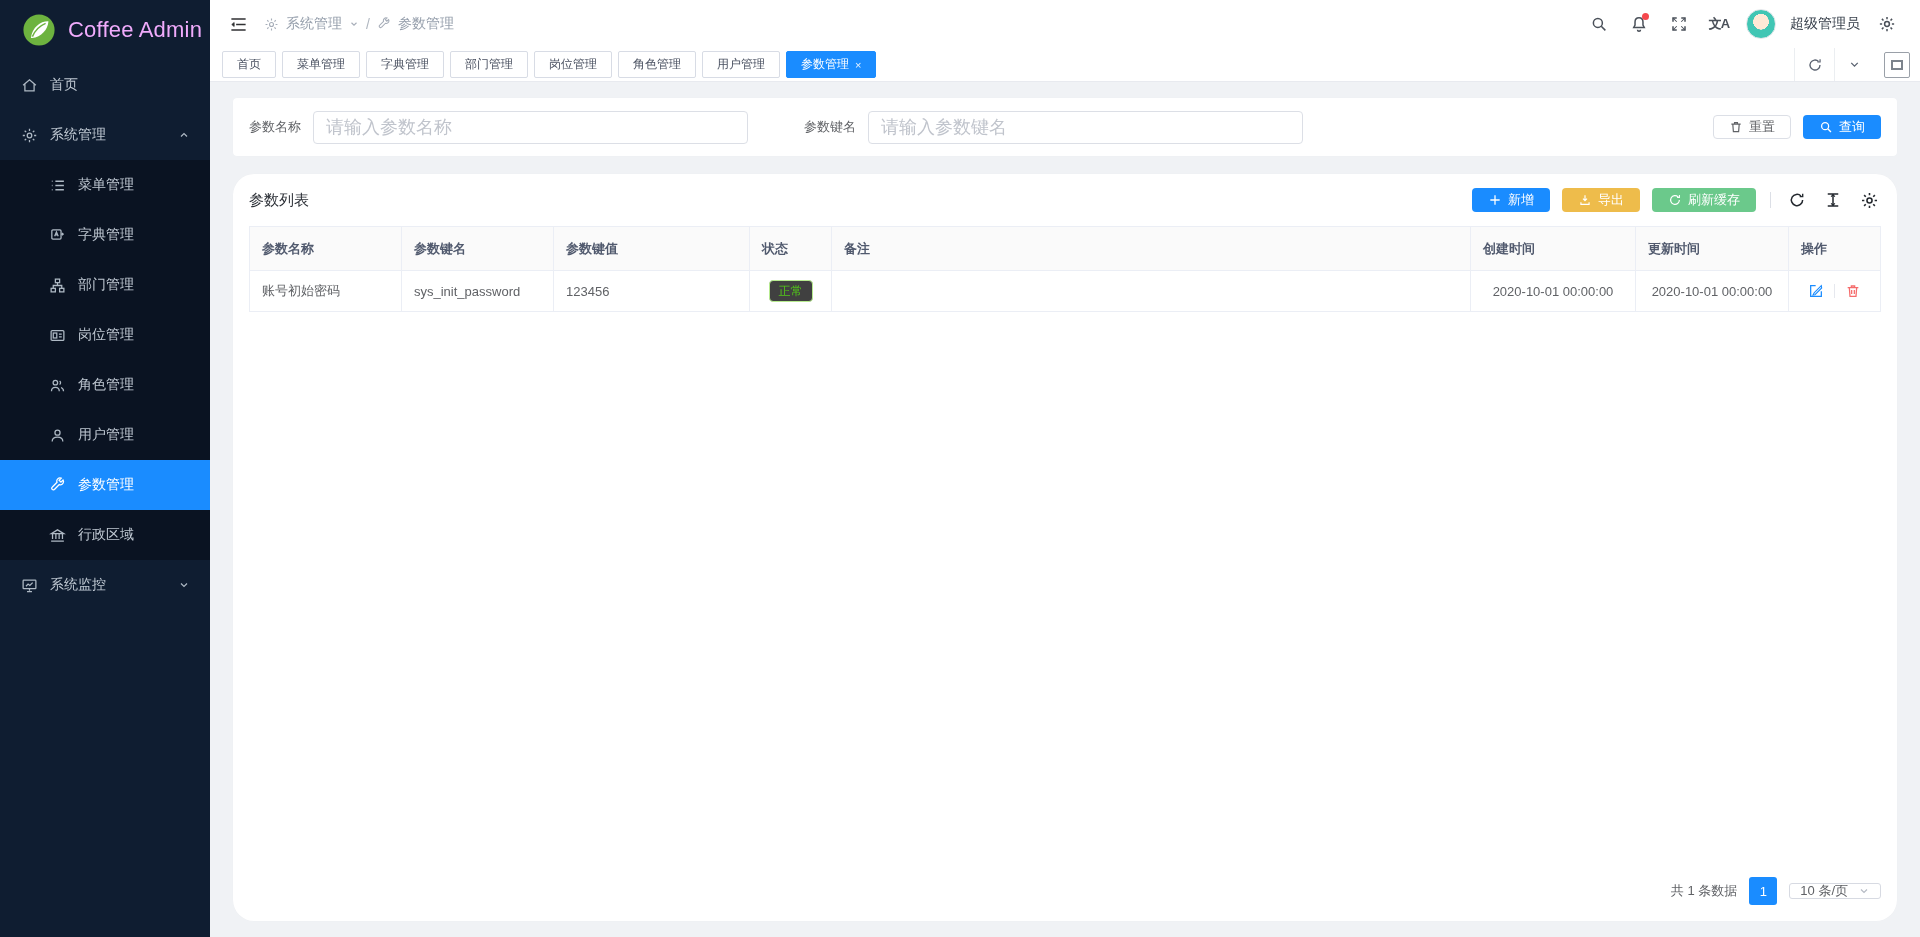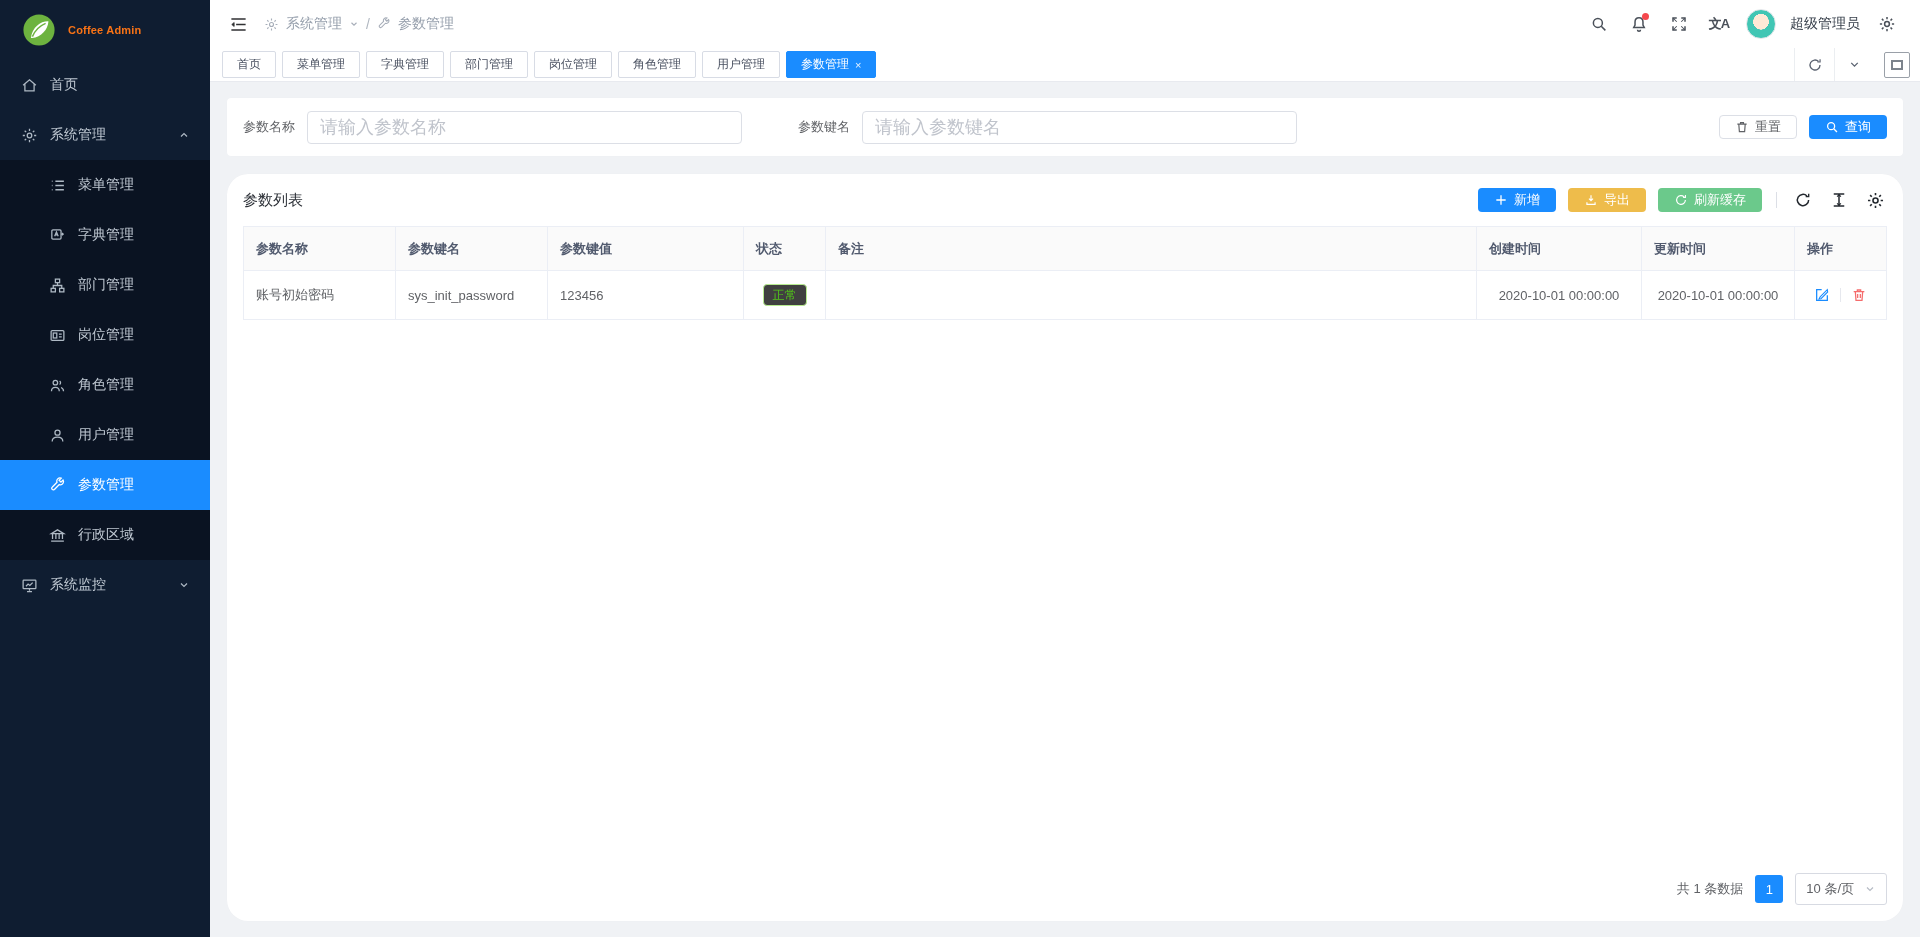--- a/index.html
+++ b/index.html
@@ -4,21 +4,21 @@
 <style>
   * { margin:0; padding:0; box-sizing:border-box; }
   html,body { width:1920px; height:937px; overflow:hidden;
     font-family:"Liberation Sans","DejaVu Sans",sans-serif; font-size:14px; color:#303133; background:#f0f2f5; }
   .app { display:flex; width:100%; height:100%; }
 
   
   .sidebar { width:210px; height:100%; background:#0f1d31; flex-shrink:0; display:flex; flex-direction:column; }
   .logo-row { height:60px; display:flex; align-items:center; padding-left:22px; gap:12px; }
   .logo-badge { width:34px; height:34px; flex-shrink:0; }
-  .logo-text { color:#f97316; font-size:11px; font-weight:bold; letter-spacing:.2px; }
+  .logo-text { color:#f0abfc; font-size:22px; font-weight:normal; letter-spacing:.2px; }
   .menu { flex:1; overflow:hidden; }
   .menu-item { height:50px; display:flex; align-items:center; gap:12px; padding:0 20px; color:#bfc8d2; font-size:14px; cursor:pointer; }
   .menu-item .mi-icon { width:18px; height:18px; flex-shrink:0; display:flex; align-items:center; justify-content:center; color:#aeb9c4; }
   .menu-item .arrow { margin-left:auto; color:#aeb9c4; }
   .submenu { background:#0a1322; }
   .submenu .menu-item { padding-left:48px; }
   .menu-item.active { background:#1a8cff; color:#ffffff; }
   .menu-item.active .mi-icon { color:#ffffff; }
   svg.ic { display:block; }
 
@@ -41,21 +41,21 @@
   .tagbar { height:34px; background:#ffffff; border-bottom:1px solid #e8eaef; display:flex; align-items:center; padding-left:12px; flex-shrink:0; }
   .tags { display:flex; align-items:center; gap:6px; flex:1; }
   .tag { height:27px; padding:0 14px; display:flex; align-items:center; gap:6px; background:#fff; border:1px solid #d8dce5; border-radius:2px; font-size:12px; color:#495060; cursor:pointer; white-space:nowrap; }
   .tag.active { background:#1a8cff; border-color:#1a8cff; color:#fff; }
   .tag .tag-close { font-size:11px; opacity:.9; }
   .tag-ctrl { width:40px; height:100%; display:flex; align-items:center; justify-content:center; border-left:1px solid #ebeef1; color:#5a6270; cursor:pointer; }
   .tag-max { width:26px; height:26px; border:1px solid #9aa0a8; border-radius:2px; display:flex; align-items:center; justify-content:center; margin:0 10px; color:#5a6270; cursor:pointer; }
   .tag-max .inner { width:12px; height:10px; border:2px solid #7c838c; }
 
   
-  .content { flex:1; padding:16px 17px; display:flex; flex-direction:column; min-height:0; }
+  .content { flex:1; padding:16px 23px; display:flex; flex-direction:column; min-height:0; }
   .card { background:#ffffff; border-radius:4px; box-shadow:0 0 1px rgba(0,0,0,.04); }
 
   .search-card { height:58px; display:flex; align-items:center; padding:0 16px; flex-shrink:0; }
   .form-item { display:flex; align-items:center; }
   .form-label { font-size:13px; color:#606266; margin-right:12px; white-space:nowrap; }
   .form-input { width:435px; height:33px; border:1px solid #dcdfe6; border-radius:4px; padding:0 12px; font-size:18px; color:#606266; outline:none; font-family:inherit; }
   .form-input::placeholder { color:#c0c4cc; }
   .gap2 { margin-left:56px; }
   .search-actions { margin-left:auto; display:flex; align-items:center; gap:12px; }
   .btn { height:24px; display:inline-flex; align-items:center; justify-content:center; gap:6px; border-radius:4px; font-size:13px; padding:0 15px; cursor:pointer; border:1px solid transparent; white-space:nowrap; font-family:inherit; }
@@ -69,32 +69,32 @@
   .card-title { font-size:15px; color:#2b2f36; }
   .card-tools { margin-left:auto; display:flex; align-items:center; gap:12px; }
   .tool-divider { width:1px; height:16px; background:#dcdfe6; margin:0 2px; }
   .tool-icon { width:24px; height:24px; display:flex; align-items:center; justify-content:center; color:#24292f; cursor:pointer; }
 
   .table-wrap { margin:0 16px; flex-shrink:0; }
   table { width:100%; border-collapse:collapse; table-layout:fixed; }
   th,td { border:1px solid #ebeef5; font-size:13px; padding:0 12px; }
   thead th { background:#fafafa; height:44px; color:#515a6e; font-weight:bold; text-align:left; }
   thead th.al, tbody td.al { text-align:left; }
-  tbody td { height:49px; color:#606266; text-align:center; background:#fff; }
+  tbody td { height:41px; color:#606266; text-align:center; background:#fff; }
   .status-badge { display:inline-block; padding:3px 9px; font-size:12px; color:#52c41a; background:#404040; border:1px solid #b7eb8f; border-radius:4px; line-height:1.2; }
   .op-cell { display:flex; align-items:center; justify-content:center; gap:10px; height:100%; }
   .op-btn { display:flex; align-items:center; justify-content:center; cursor:pointer; }
   .op-sep { width:1px; height:14px; background:#e6e8ee; }
   .edit-color { color:#1a8cff; }
   .del-color { color:#f56c6c; }
 
   .pagination { position:absolute; right:16px; bottom:16px; display:flex; align-items:center; gap:12px; }
   .page-total { font-size:13px; color:#606266; }
   .page-num { min-width:28px; height:28px; background:#1a8cff; color:#fff; border-radius:3px; display:flex; align-items:center; justify-content:center; font-size:13px; cursor:pointer; }
-  .page-size { height:32px; border:1px solid #d7dae2; border-radius:3px; display:flex; align-items:center; gap:10px; padding:0 10px; font-size:13px; color:#606266; cursor:pointer; background:#fff; }
+  .page-size { height:16px; border:1px solid #d7dae2; border-radius:3px; display:flex; align-items:center; gap:10px; padding:0 10px; font-size:13px; color:#606266; cursor:pointer; background:#fff; }
   .page-size .chev { color:#b6bbc4; }
 </style>
 </head>
 <body>
 
 <div class="app">
 
   <aside class="sidebar">
     <div class="logo-row">
       <span class="logo-badge">

